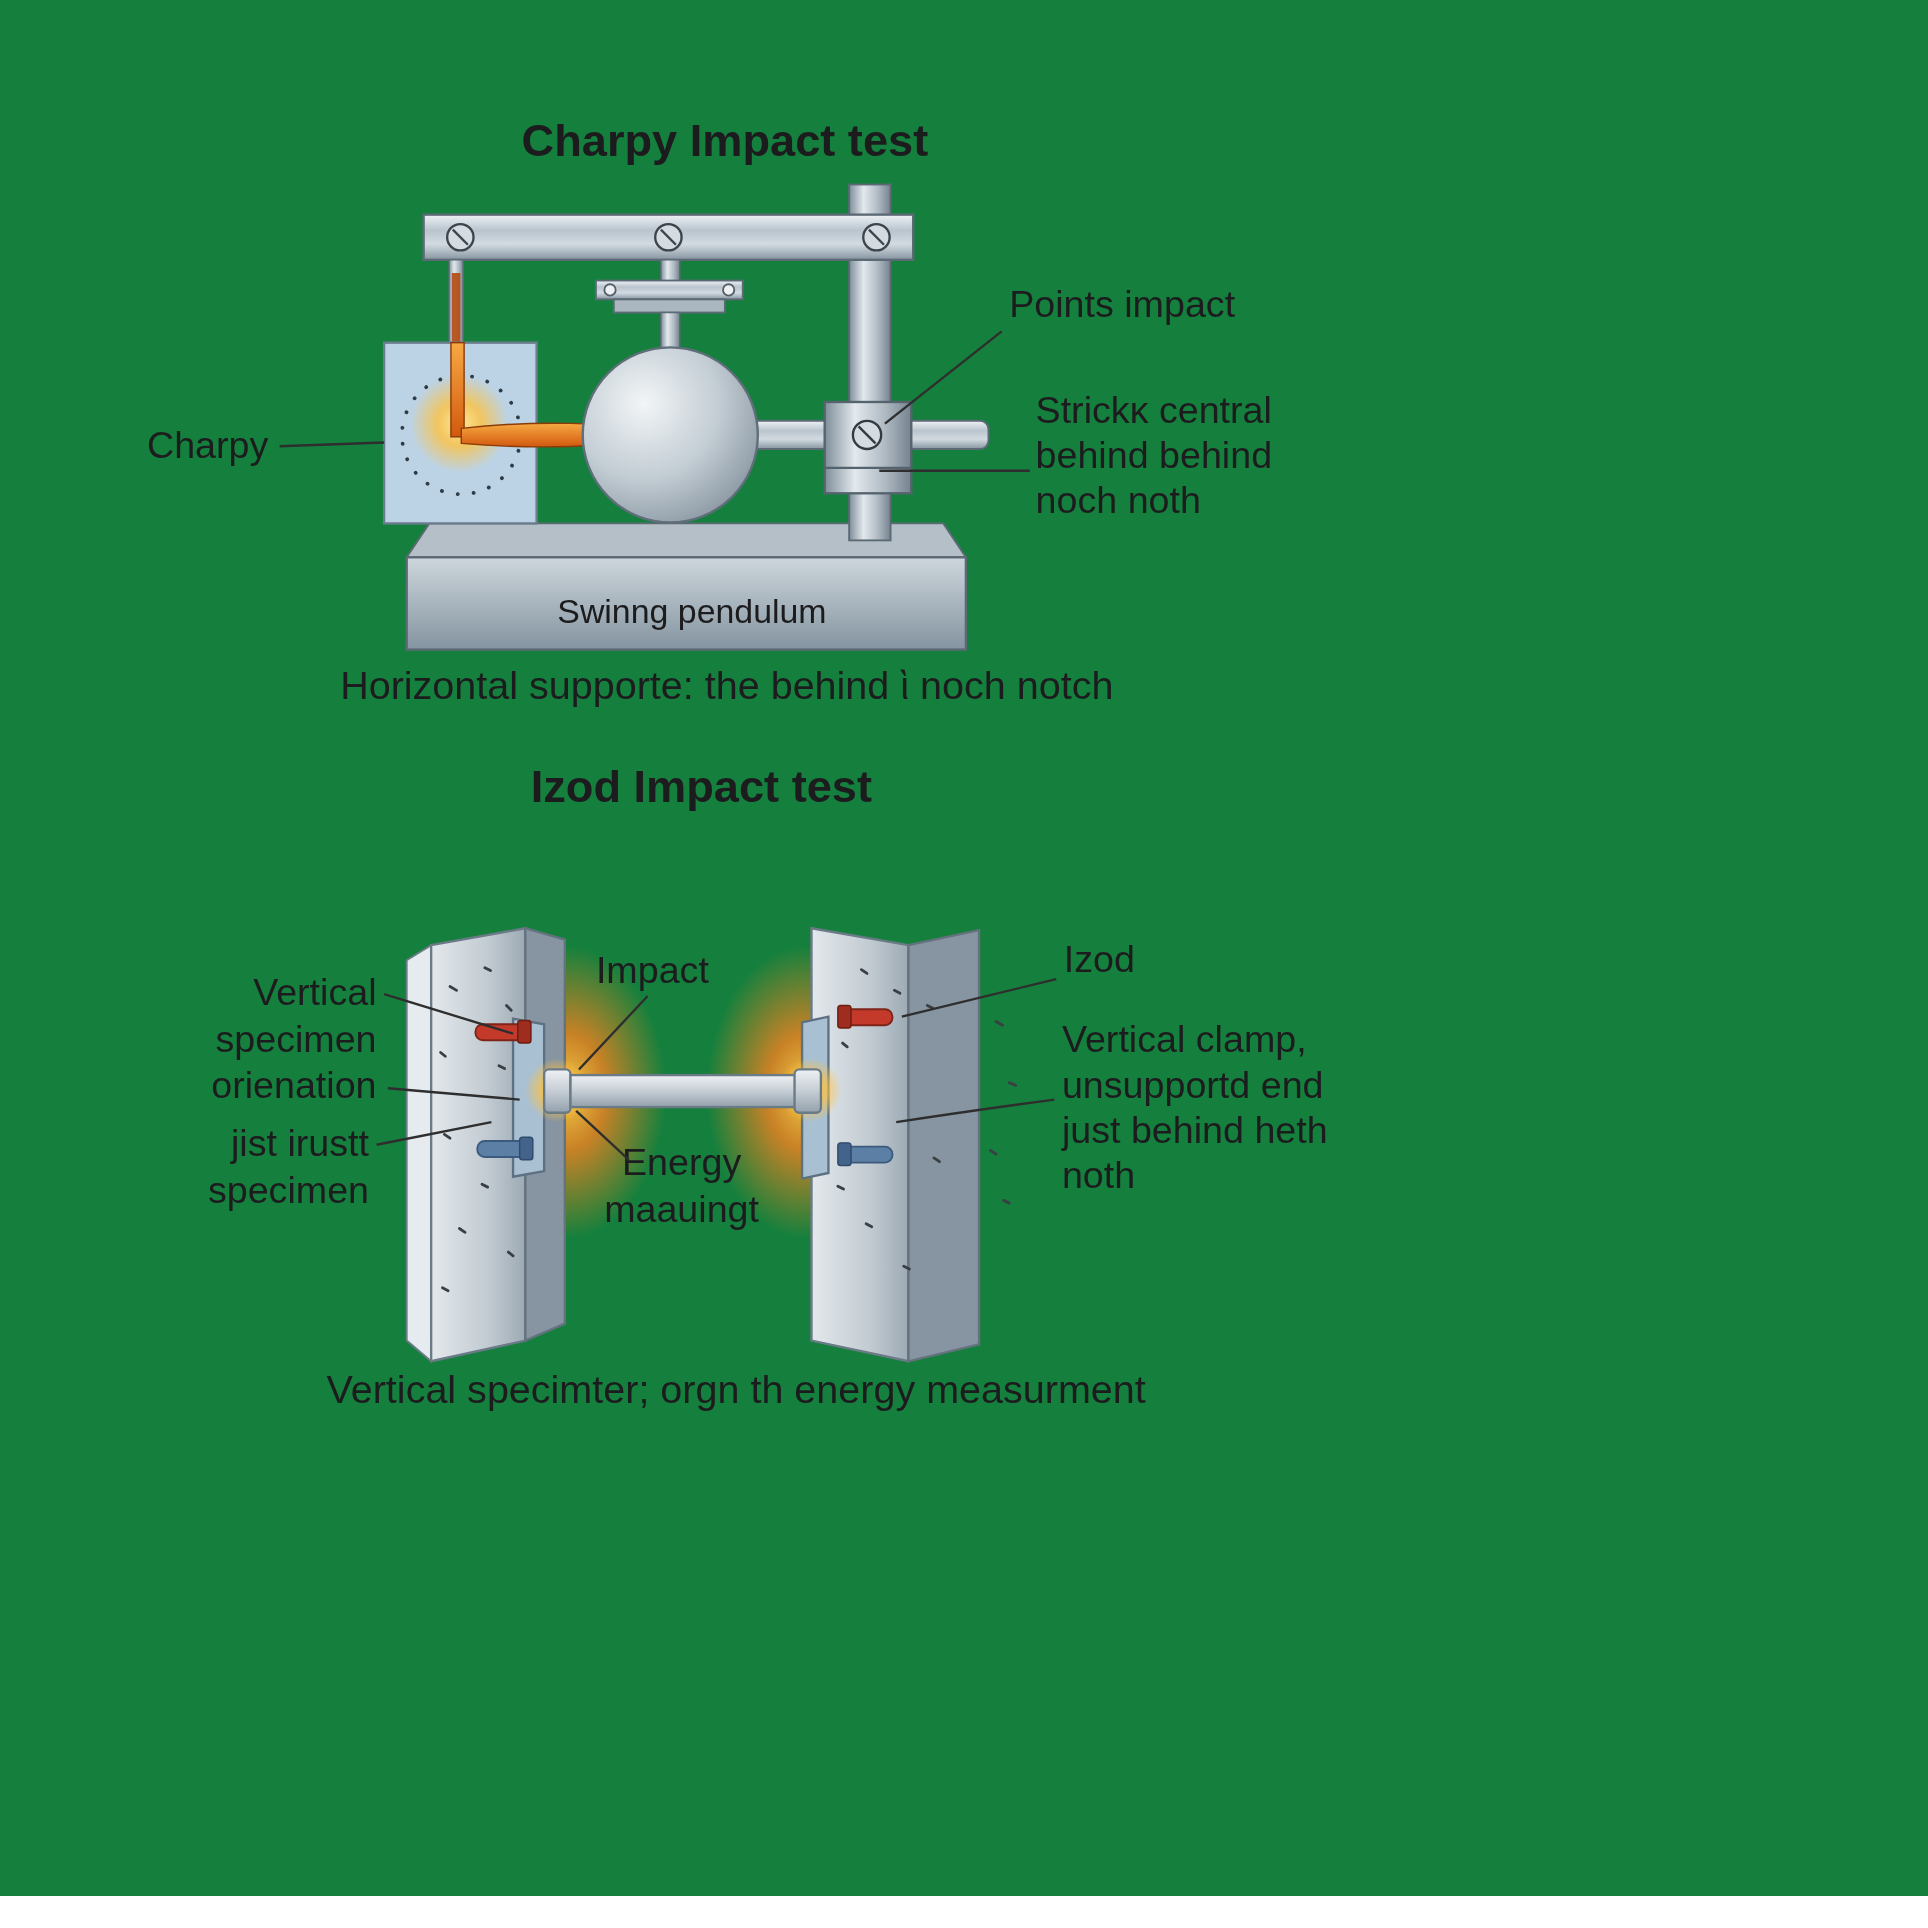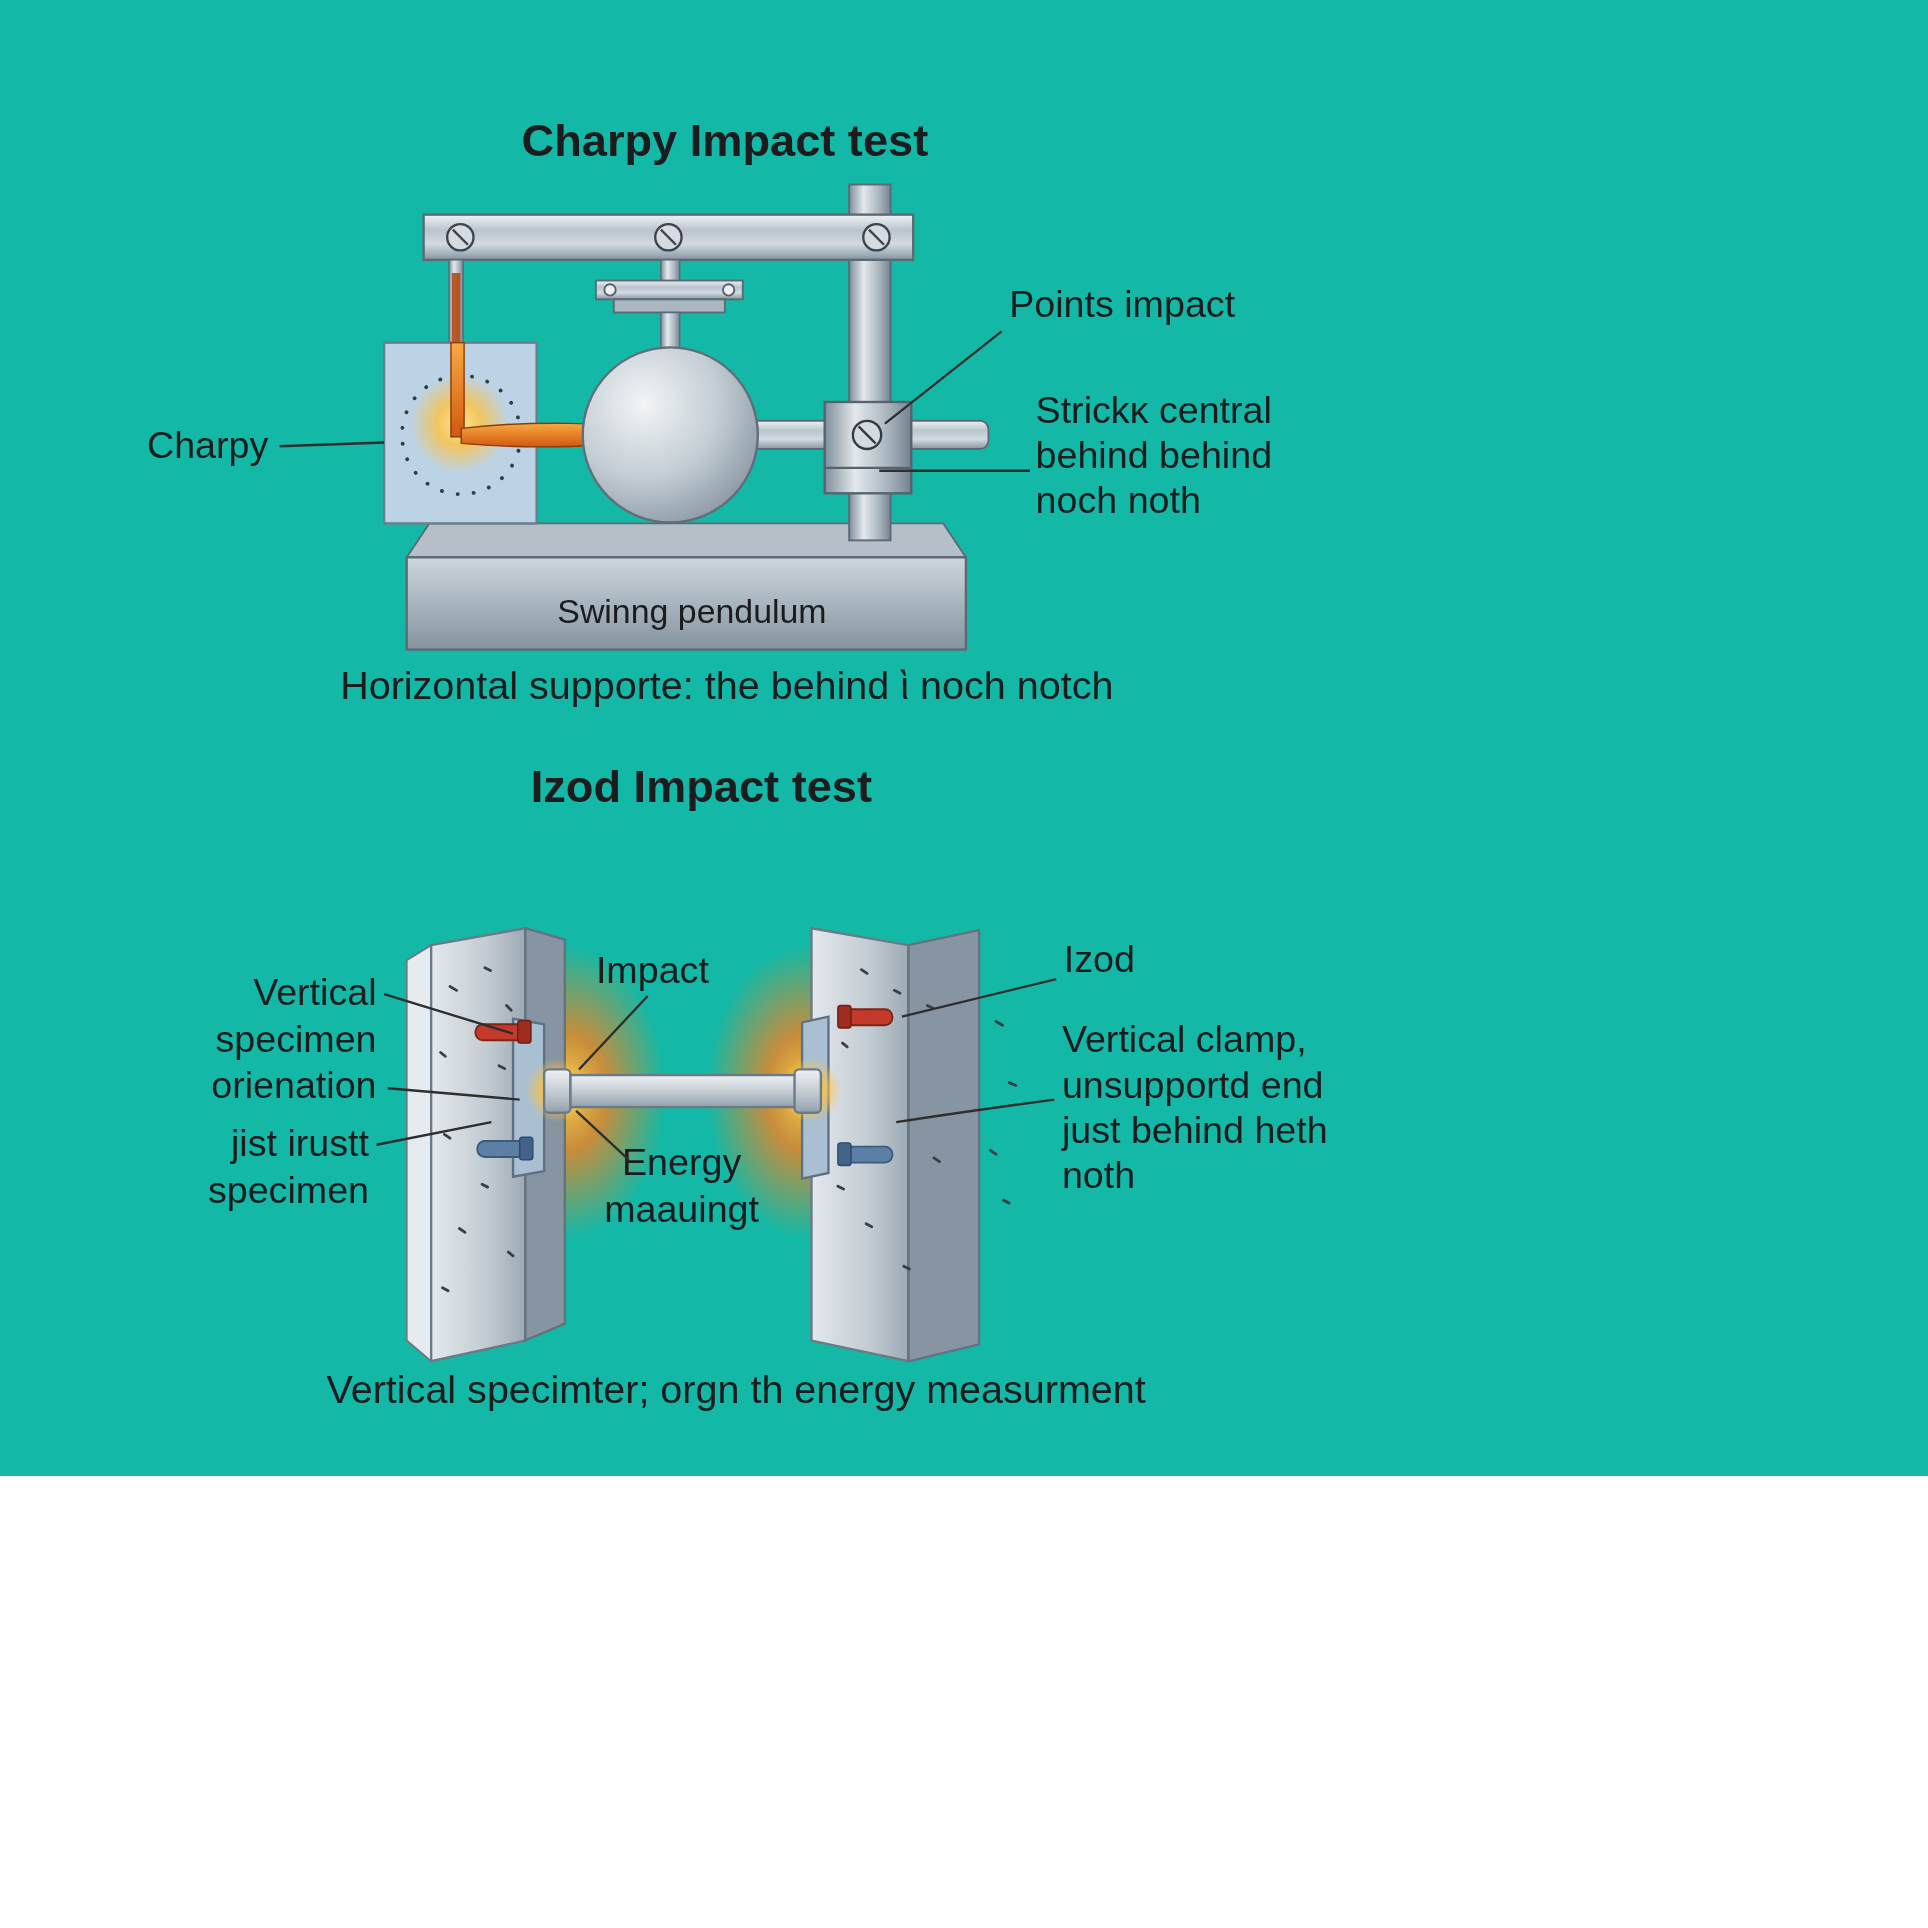--- a/index.html
+++ b/index.html
@@ -1,16 +1,16 @@
 <!DOCTYPE html>
 <html style="font-size:15px"><head>
 <meta charset="utf-8">
 <style>
   html,body{margin:0;padding:0;background:#ffffff;}
-  .page{position:relative;width:1928px;height:1476px;background:#14b8a6;font-family:"Liberation Sans",sans-serif;overflow:hidden;}
+  .page{position:relative;width:1928px;height:1896px;background:#15803d;font-family:"Liberation Sans",sans-serif;overflow:hidden;}
   svg{display:block;}
   text{fill:#1c1c1e;font-family:"Liberation Sans",sans-serif;}
   .title{font-size:48px;font-weight:700;}
   .label{font-size:40px;}
   .caption{font-size:42px;}
   .base-label{font-size:36px;}
   .leader{stroke:#2e2e2e;stroke-width:2.5;fill:none;}
   .speck{stroke:#3a3f44;stroke-width:3;stroke-linecap:round;}
 </style>
 </head>

